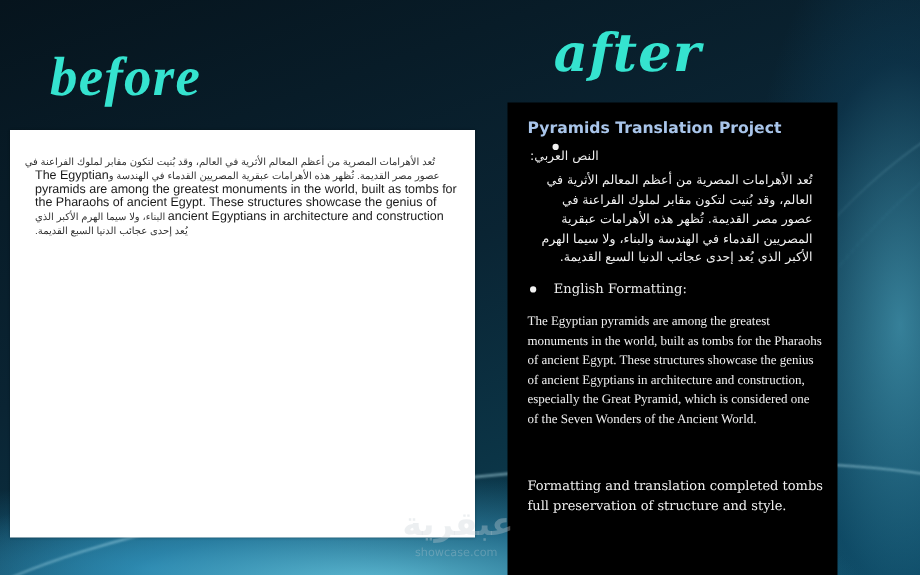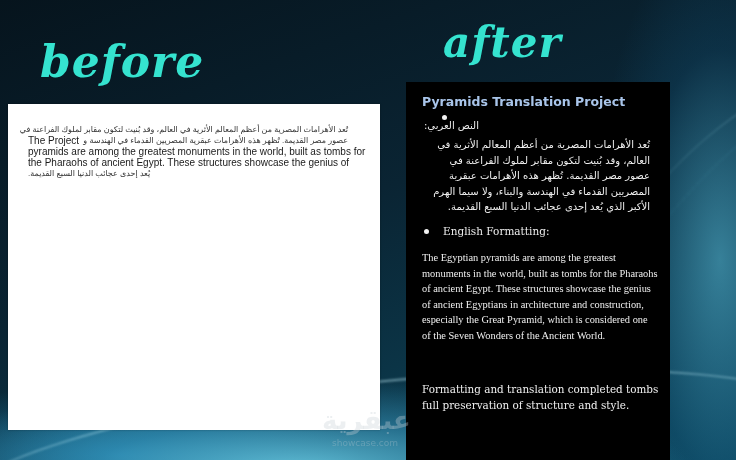--- a/index.html
+++ b/index.html
@@ -25,21 +25,21 @@
   .streak.s2 { left: 600px; top: 20px; width: 380px; height: 700px; transform: rotate(34deg); border-top-color: rgba(120,210,235,0.35); }
   .streak.s3 { left: -60px; top: 380px; width: 900px; height: 180px; transform: rotate(-6deg); border-top-color: rgba(200,245,255,0.5); }
 
   .label {
     position: absolute;
     font-family: "DejaVu Serif", serif;
     font-style: italic; font-weight: bold;
     color: #35e3cf;
     letter-spacing: 1px;
   }
-  .label.before { left: 40px; top: 36px; font-size: 44px; }
+  .label.before { left: 40px; top: 36px; font-size: 44px; font-family: Liberation Serif, serif; }
   .label.after { left: 443px; top: 18px; font-size: 42px; }
 
   .doc-before {
     position: absolute; left: 8px; top: 104px; width: 372px; height: 326px;
     background: #ffffff;
     box-shadow: 0 0 2px rgba(0,0,0,0.3);
   }
   .doc-before .content {
     position: absolute; left: 20px; top: 20px; width: 320px;
     font-family: "Liberation Sans", sans-serif;
@@ -105,25 +105,29 @@
 <div class="streak s2"></div>
 <div class="streak s3"></div>
 
 <div class="label before">before</div>
 <div class="label after">after</div>
 
 <div class="doc-before">
   <div class="content">
     <div class="ar-line">تُعد الأهرامات المصرية من أعظم المعالم الأثرية في العالم، وقد بُنيت لتكون مقابر لملوك الفراعنة في</div>
     <div class="mixed">
-      <span class="en">The Project</span>
+      <span class="en">The Egyptian</span>
       <span class="ar">عصور مصر القديمة. تُظهر هذه الأهرامات عبقرية المصريين القدماء في الهندسة و</span>
     </div>
     <div class="en-line">pyramids are among the greatest monuments in the world, built as tombs for</div>
     <div class="en-line">the Pharaohs of ancient Egypt. These structures showcase the genius of</div>
+    <div class="mixed">
+      <span class="ar">البناء، ولا سيما الهرم الأكبر الذي</span>
+      <span class="en" style="margin-right:auto;margin-left:2px;">ancient Egyptians in architecture and construction</span>
+    </div>
     <div class="ar-line" style="text-align:left;direction:rtl;width:max-content;">يُعد إحدى عجائب الدنيا السبع القديمة.</div>
   </div>
 </div>
 
 <div class="doc-after">
   <div class="title">Pyramids Translation Project</div>
 
   <div class="bullet-row ar-head">
     <span class="bullet-dot"></span>
     <span class="txt">النص العربي:</span>

